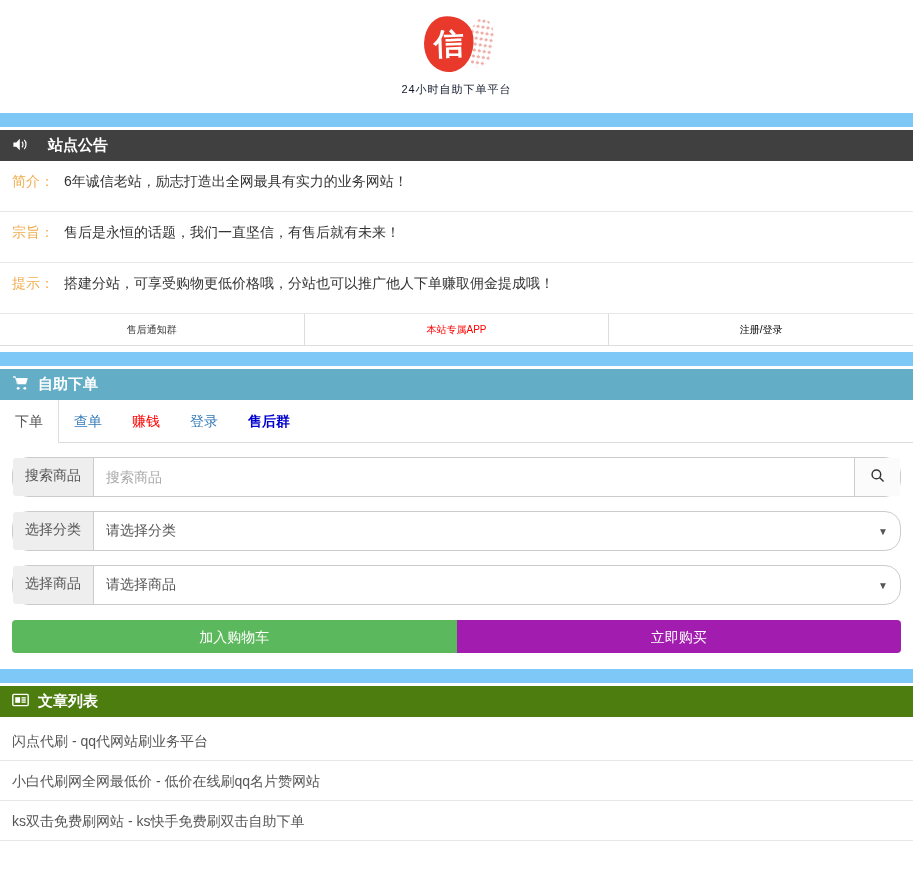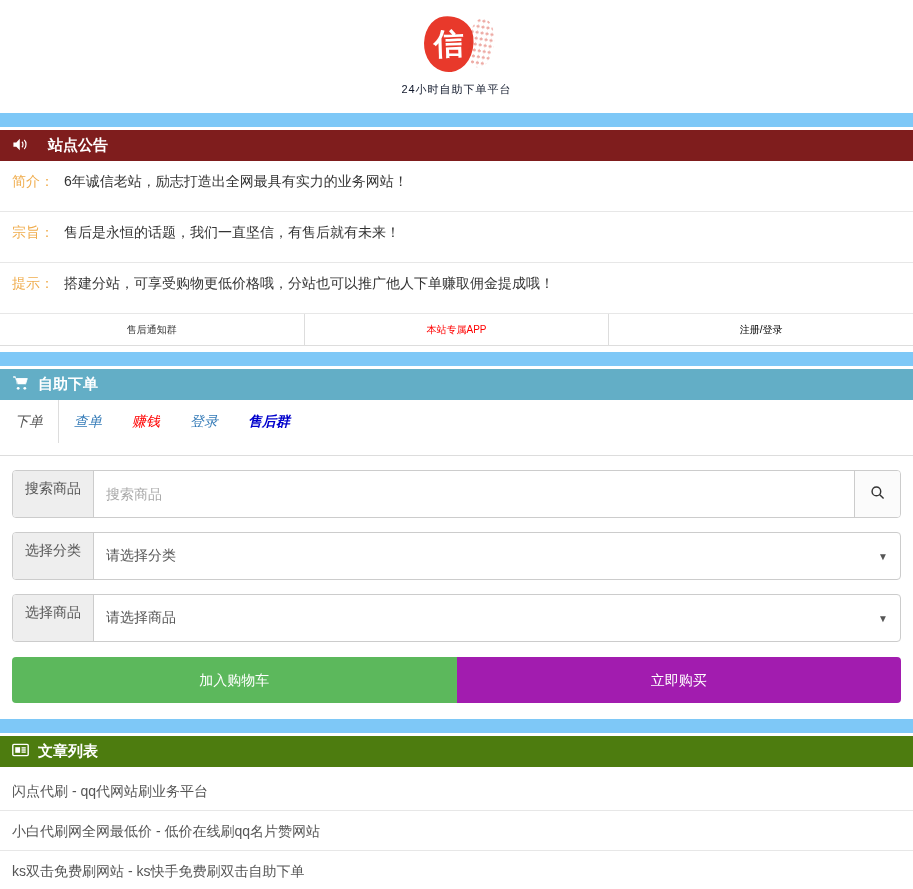--- a/index.html
+++ b/index.html
@@ -52,33 +52,33 @@
   .notice-label { margin-right: 10px; }
   .notice-links { display: flex; border-bottom: 1px solid #ddd; margin-bottom: 6px; }
   .notice-link {
     flex: 1; height: 31px; line-height: 31px; text-align: center;
     font-size: 10px; border-right: 1px solid #ddd; cursor: pointer;
     text-decoration: none;
   }
   .notice-link:last-child { border-right: none; }
 
   
-  .tabs { display: flex; border-bottom: 1px solid #ddd; height: 56px; font-style: italic; }
+  .tabs { display: flex; border-bottom: 1px solid #ddd; height: 43px; }
   .tab {
     padding: 0 15px; line-height: 42px; font-size: 14px; cursor: pointer;
     white-space: nowrap;
   }
   .tab.active {
     background: #fff; border-right: 1px solid #ddd;
     margin-bottom: -1px; height: 43px;
   }
   .tab.bold { font-weight: bold; }
 
-  .form-row { display: flex; margin: 14px 12px 0; height: 48px;
-    border: 1px solid #ccc; border-radius: 4px; background: #fff; }
+  .form-row { display: flex; margin: 14px 12px 0; height: 40px;
+    border: 1px solid #ccc; border-radius: 16px; background: #fff; }
   .form-row .addon {
     background: #eee; border-right: 1px solid #ccc; padding: 0 12px;
     line-height: 34px; color: #555; font-size: 14px;
     border-radius: 3px 0 0 3px; white-space: nowrap;
   }
   .form-row input {
     flex: 1; border: none; outline: none; padding: 0 12px;
     font-size: 14px; color: #555; font-family: inherit; min-width: 0;
   }
   .form-row input::placeholder { color: #a9a9a9; }
@@ -88,21 +88,21 @@
     display: flex; align-items: center; justify-content: center; cursor: pointer;
   }
   .select-display {
     flex: 1; display: flex; justify-content: space-between; align-items: center;
     padding: 0 12px; font-size: 14px; color: #555; cursor: pointer;
   }
   .caret { font-size: 10px; color: #555; }
 
   .action-row { display: flex; margin: 15px 12px 0; }
   .btn-half {
-    flex: 1; height: 46px; line-height: 34px; text-align: center;
+    flex: 1; height: 33px; line-height: 34px; text-align: center;
     color: #fff; font-size: 14px; border: none; cursor: pointer;
     font-family: inherit;
   }
   .btn-half.left  { border-radius: 4px 0 0 4px; }
   .btn-half.right { border-radius: 0 4px 4px 0; }
   .order-body { padding-bottom: 16px; }
 
   
   .article-list { padding-top: 4px; }
   .article-row {
@@ -119,21 +119,21 @@
     <div class="logo-blob" style="background: rgb(232, 57, 43);">
       <span class="logo-char">信</span>
     </div>
     <div class="logo-speckle"></div>
   </div>
   <div class="site-title">24小时自助下单平台</div>
 </div>
 
 <div>
   <div class="strip" style="background: rgb(126, 200, 247);"></div>
-  <div class="panel-header" style="background: #7f1d1d; gap: 19px;">
+  <div class="panel-header" style="background: #404040; gap: 19px;">
     <span>
       <svg width="17" height="15" viewBox="0 0 24 20">
         <path fill="#fff" d="M2 7v6h4l5 5V2L6 7H2z"></path>
         <path d="M14 6c2 1.6 2 6.4 0 8" stroke="#fff" fill="none" stroke-width="1.7"></path>
         <path d="M17.2 3.6c3.4 2.6 3.4 10.2 0 12.8" stroke="#fff" fill="none" stroke-width="1.7"></path>
       </svg>
     </span>
     <span>站点公告</span>
   </div>
 

